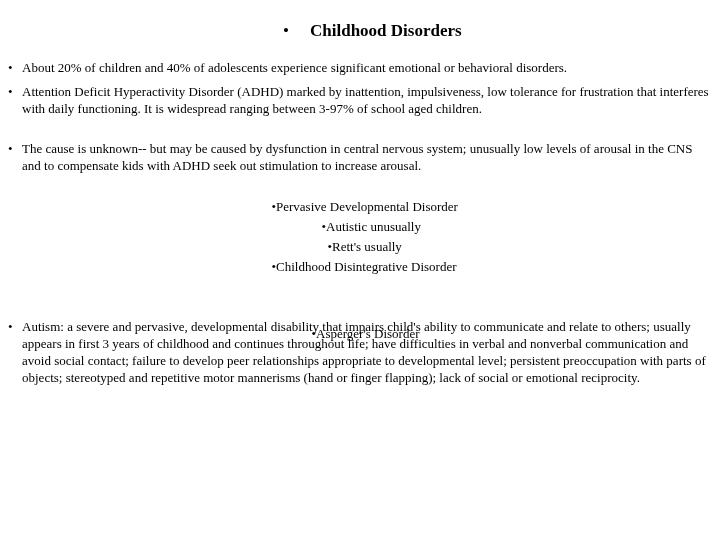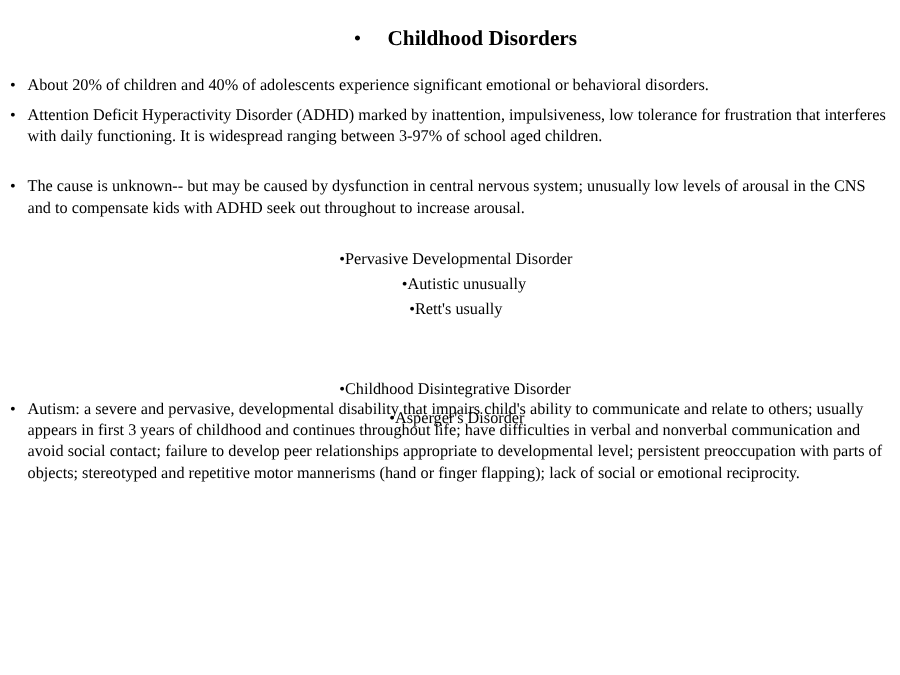--- a/index.html
+++ b/index.html
@@ -71,34 +71,34 @@
   <span class="text">About 20% of children and 40% of adolescents experience significant emotional or behavioral disorders.</span>
 </div>
 
 <div class="item" style="top:83px;">
   <span class="bullet">•</span>
   <span class="text">Attention Deficit Hyperactivity Disorder (ADHD) marked by inattention, impulsiveness, low tolerance for frustration that interferes with daily functioning. It is widespread ranging between 3-97% of school aged children.</span>
 </div>
 
 <div class="item" style="top:140px;">
   <span class="bullet">•</span>
-  <span class="text">The cause is unknown-- but may be caused by dysfunction in central nervous system; unusually low levels of arousal in the CNS and to compensate kids with ADHD seek out throughout to increase arousal.</span>
+  <span class="text">The cause is unknown-- but may be caused by dysfunction in central nervous system; unusually low levels of arousal in the CNS and to compensate kids with ADHD seek out stimulation to increase arousal.</span>
 </div>
 
 <div class="sublist">
   <div class="sub" style="left:20px; top:0px;">
     <span class="bullet" style="width:26px;">•</span><span>Pervasive Developmental Disorder</span>
   </div>
   <div class="sub" style="left:70px; top:20px;">
     <span class="bullet" style="width:26px;">•</span><span>Autistic unusually</span>
   </div>
   <div class="sub" style="left:75px; top:40px;">
     <span class="bullet" style="width:27px;">•</span><span>Rett's usually</span>
   </div>
-  <div class="sub" style="left:20px; top:60px;margin-top:44px;">
+  <div class="sub" style="left:20px; top:60px;">
     <span class="bullet" style="width:26px;">•</span><span>Childhood Disintegrative Disorder</span>
   </div>
   <div class="sub" style="left:60px; top:80px;margin-top:47px;">
     <span class="bullet" style="width:26px;">•</span><span>Asperger's Disorder</span>
   </div>
 </div>
 
 <div class="item" style="top:318px;">
   <span class="bullet">•</span>
   <span class="text">Autism: a severe and pervasive, developmental disability that impairs child's ability to communicate and relate to others; usually appears in first 3 years of childhood and continues throughout life; have difficulties in verbal and nonverbal communication and avoid social contact; failure to develop peer relationships appropriate to developmental level; persistent preoccupation with parts of objects; stereotyped and repetitive motor mannerisms (hand or finger flapping); lack of social or emotional reciprocity.</span>

